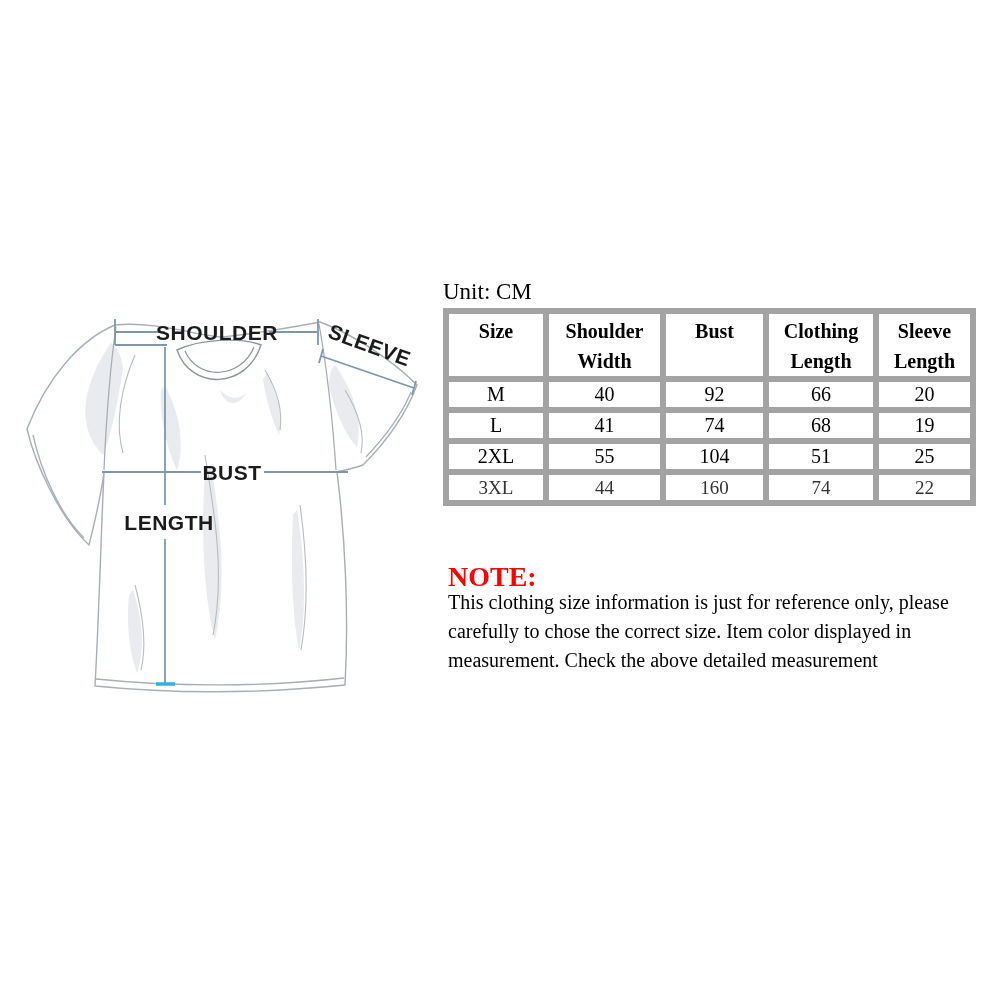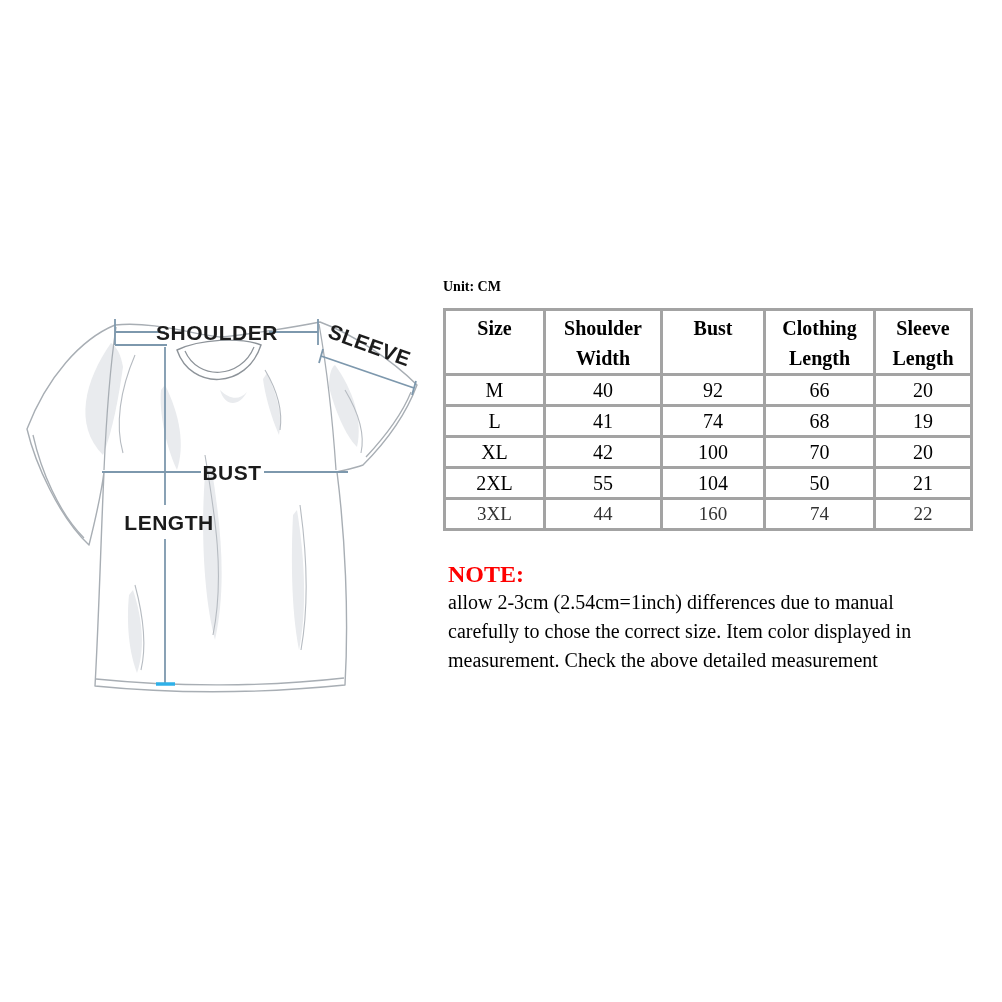--- a/index.html
+++ b/index.html
@@ -11,43 +11,43 @@
   }
   
   .shirt-svg { position:absolute; left:15px; top:295px; width:420px; height:410px; }
   .diagram-label {
     font-family:"Liberation Sans", sans-serif; font-weight:bold;
     font-size:21px; fill:#1b1b1b; letter-spacing:0.5px;
   }
   
   .unit-label {
     position:absolute; left:443px; top:279px;
-    font-size:14px; font-weight:bold; white-space:nowrap;text-align:center;
+    font-size:23px; font-weight:normal; white-space:nowrap;text-align:center;
   }
   .size-table {
     position:absolute; left:443px; top:308px;
     border-collapse:collapse; table-layout:fixed;
   }
   .size-table td {
-    border:3px solid #a3a3a3; text-align:center; overflow:hidden;
+    border:6px solid #a3a3a3; text-align:center; overflow:hidden;
   }
   .size-table .hdr td {
     height:64px; vertical-align:top; font-weight:bold;
     font-size:20px; line-height:30px; padding-top:2px;
   }
   .size-table .hdr span { display:block; }
   .size-table .datarow td {
     height:31px; font-size:20px; vertical-align:middle;
   }
   .size-table .row-alt td {
     font-family:Liberation Serif, serif; font-size:19px; color:#333;
   }
   .note-heading {
     position:absolute; left:448px; top:561px;
-    font-size:24px; font-weight:bold; white-space:nowrap;
+    font-size:28px; font-weight:bold; white-space:nowrap;
   }
   .note-body { position:absolute; left:448px; top:588px; }
   .note-line { font-size:20px; line-height:29px; white-space:nowrap; }
 </style>
 </head>
 <body>
 
 <div class="canvas">
 
   <svg class="shirt-svg" viewBox="0 0 420 410">
@@ -157,43 +157,36 @@
         <td>20</td>
       </tr>
       <tr class="datarow">
         <td>L</td>
         <td>41</td>
         <td>74</td>
         <td>68</td>
         <td>19</td>
       </tr>
       <tr class="datarow">
-        <td>XL</td>
-        <td>42</td>
-        <td>100</td>
-        <td>70</td>
-        <td>20</td>
-      </tr>
-      <tr class="datarow">
         <td>2XL</td>
         <td>55</td>
         <td>104</td>
-        <td>50</td>
-        <td>21</td>
+        <td>51</td>
+        <td>25</td>
       </tr>
       <tr class="datarow row-alt">
         <td>3XL</td>
         <td>44</td>
         <td>160</td>
         <td>74</td>
         <td>22</td>
       </tr>
     </tbody>
   </table>
 
   <div class="note-heading" style="color:#fe0000">NOTE:</div>
   <div class="note-body">
-    <div class="note-line">allow 2-3cm (2.54cm=1inch) differences due to manual</div>
+    <div class="note-line">This clothing size information is just for reference only, please</div>
     <div class="note-line">carefully to chose the correct size. Item color displayed in</div>
     <div class="note-line">measurement. Check the above detailed measurement</div>
   </div>
 
 </div>
 
 </body></html>

